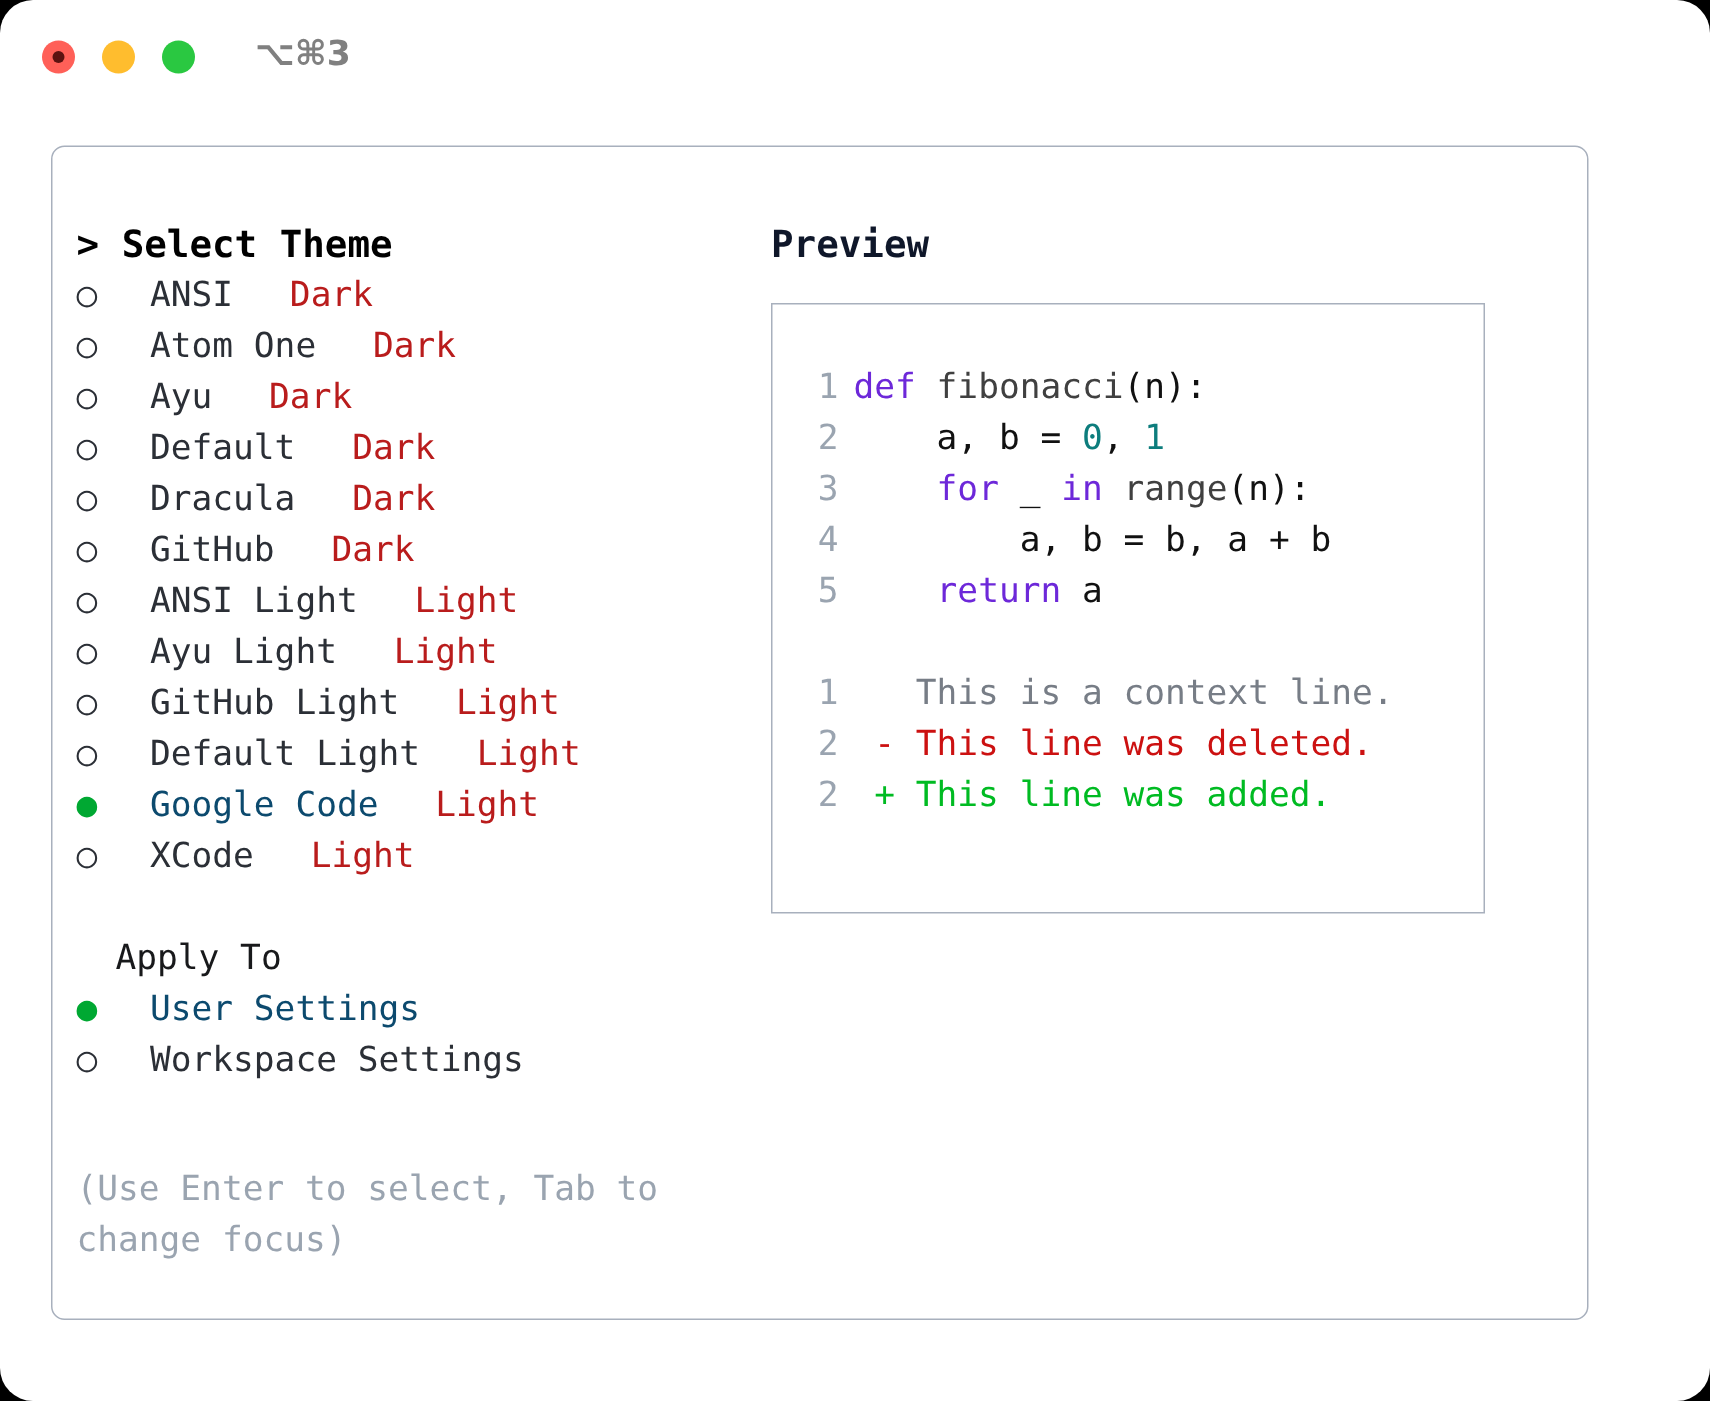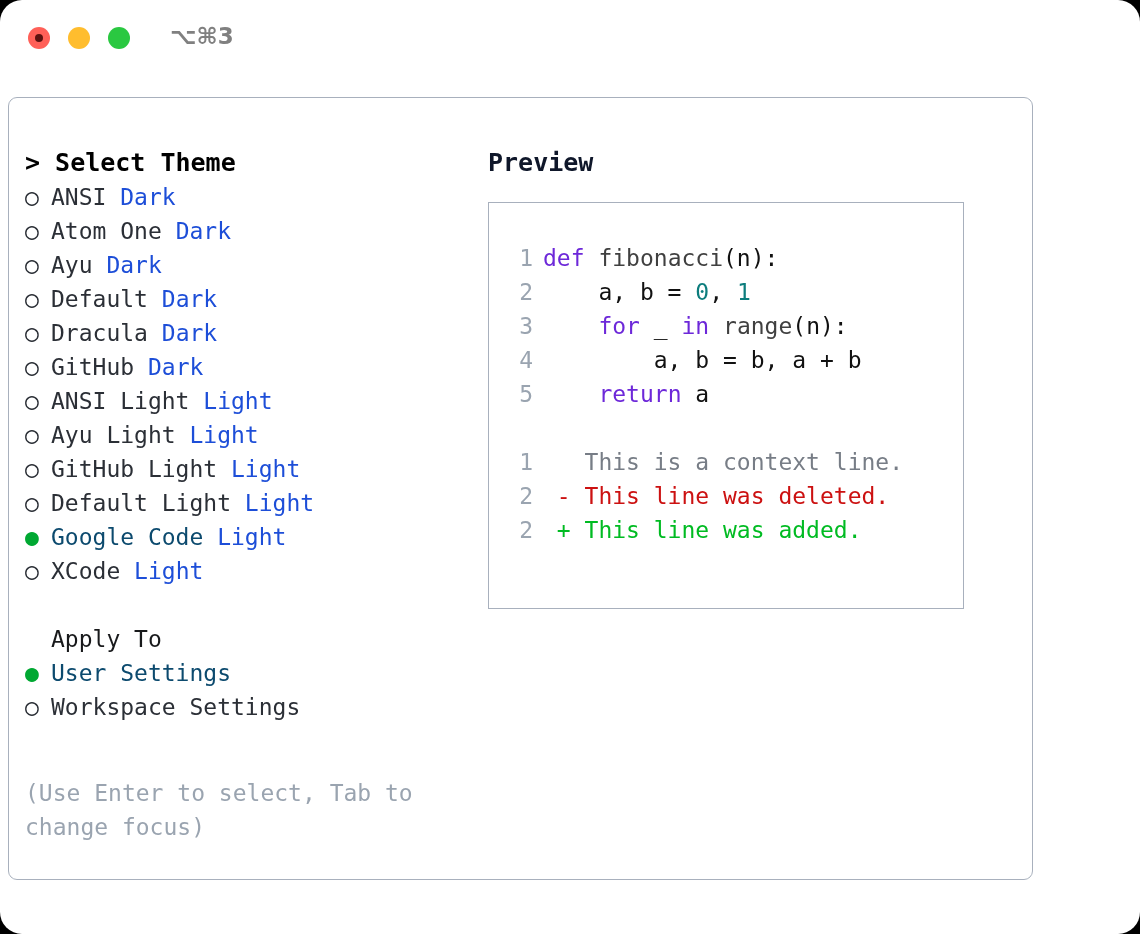--- a/index.html
+++ b/index.html
@@ -61,21 +61,21 @@
     font-size: 23px;
     font-weight: bold;
     color: #808080;
     letter-spacing: 0px;
     font-family: "DejaVu Sans", "Liberation Sans", sans-serif;
   }
 
   
   .panel {
     position: absolute;
-    left: 8px;
+    left: 34px;
     top: 97px;
     width: 1025px;
     height: 783px;
     border: 1.5px solid #a8b0bd;
     border-radius: 9px;
     box-sizing: border-box;
     background: #ffffff;
   }
 
   
@@ -99,23 +99,23 @@
     line-height: 34px;
     white-space: pre;
     color: #2b2f36;
   }
   .marker {
     display: inline-block;
     width: 26px;
     color: #2b2f36;
   }
   .marker.sel { color: #00a832; }
-  .opt-name  { color: #2b2f36; }
+  .opt-name  { color: #2b2f36; margin-left: 23px; }
   .opt-row.selected .opt-name { color: #0c4a6e; }
-  .opt-kind  { color: #1d4ed8; }
+  .opt-kind  { color: #b91c1c; margin-left: 24px; }
 
   .apply-title {
     font-size: 23px;
     line-height: 34px;
     color: #18191b;
     white-space: pre;
     padding-left: 26px;
   }
 
   .spacer-lg { height: 34px; }

